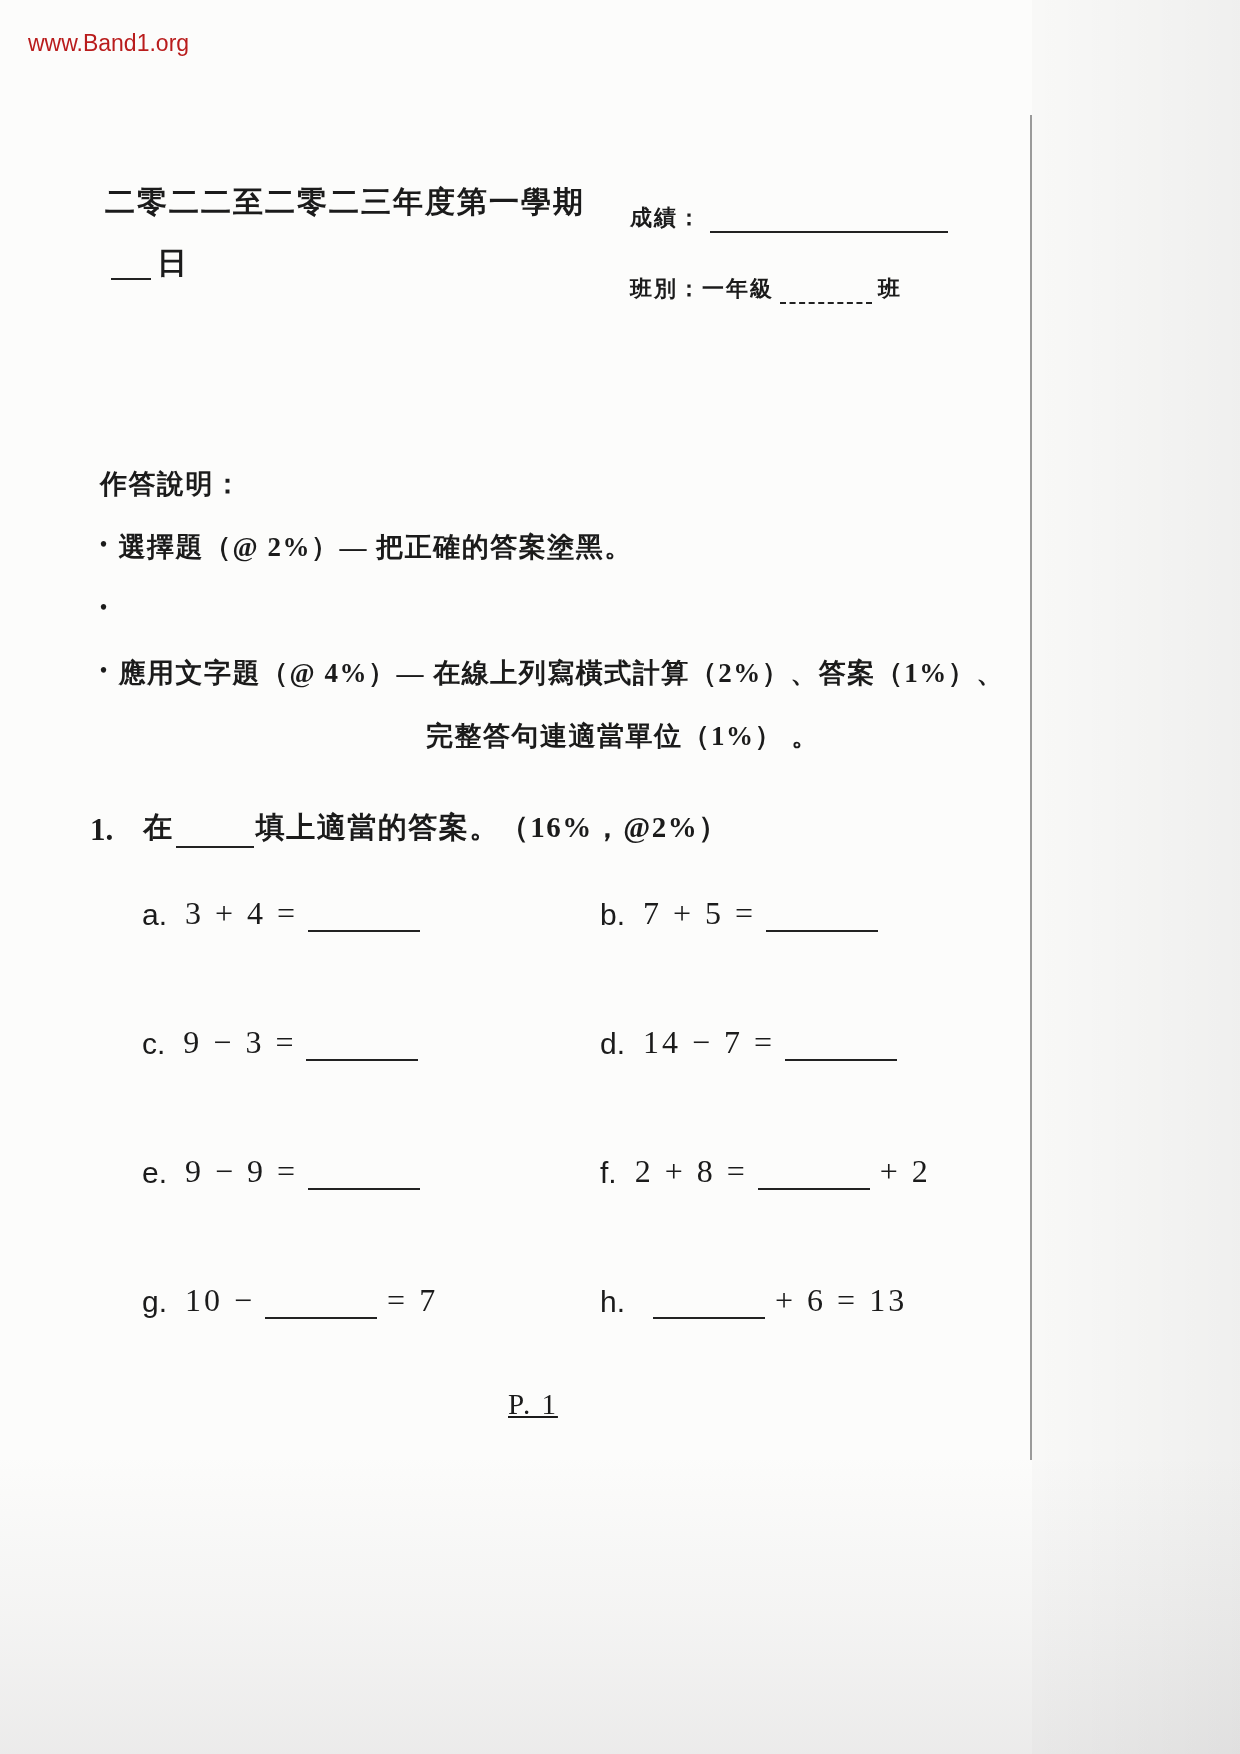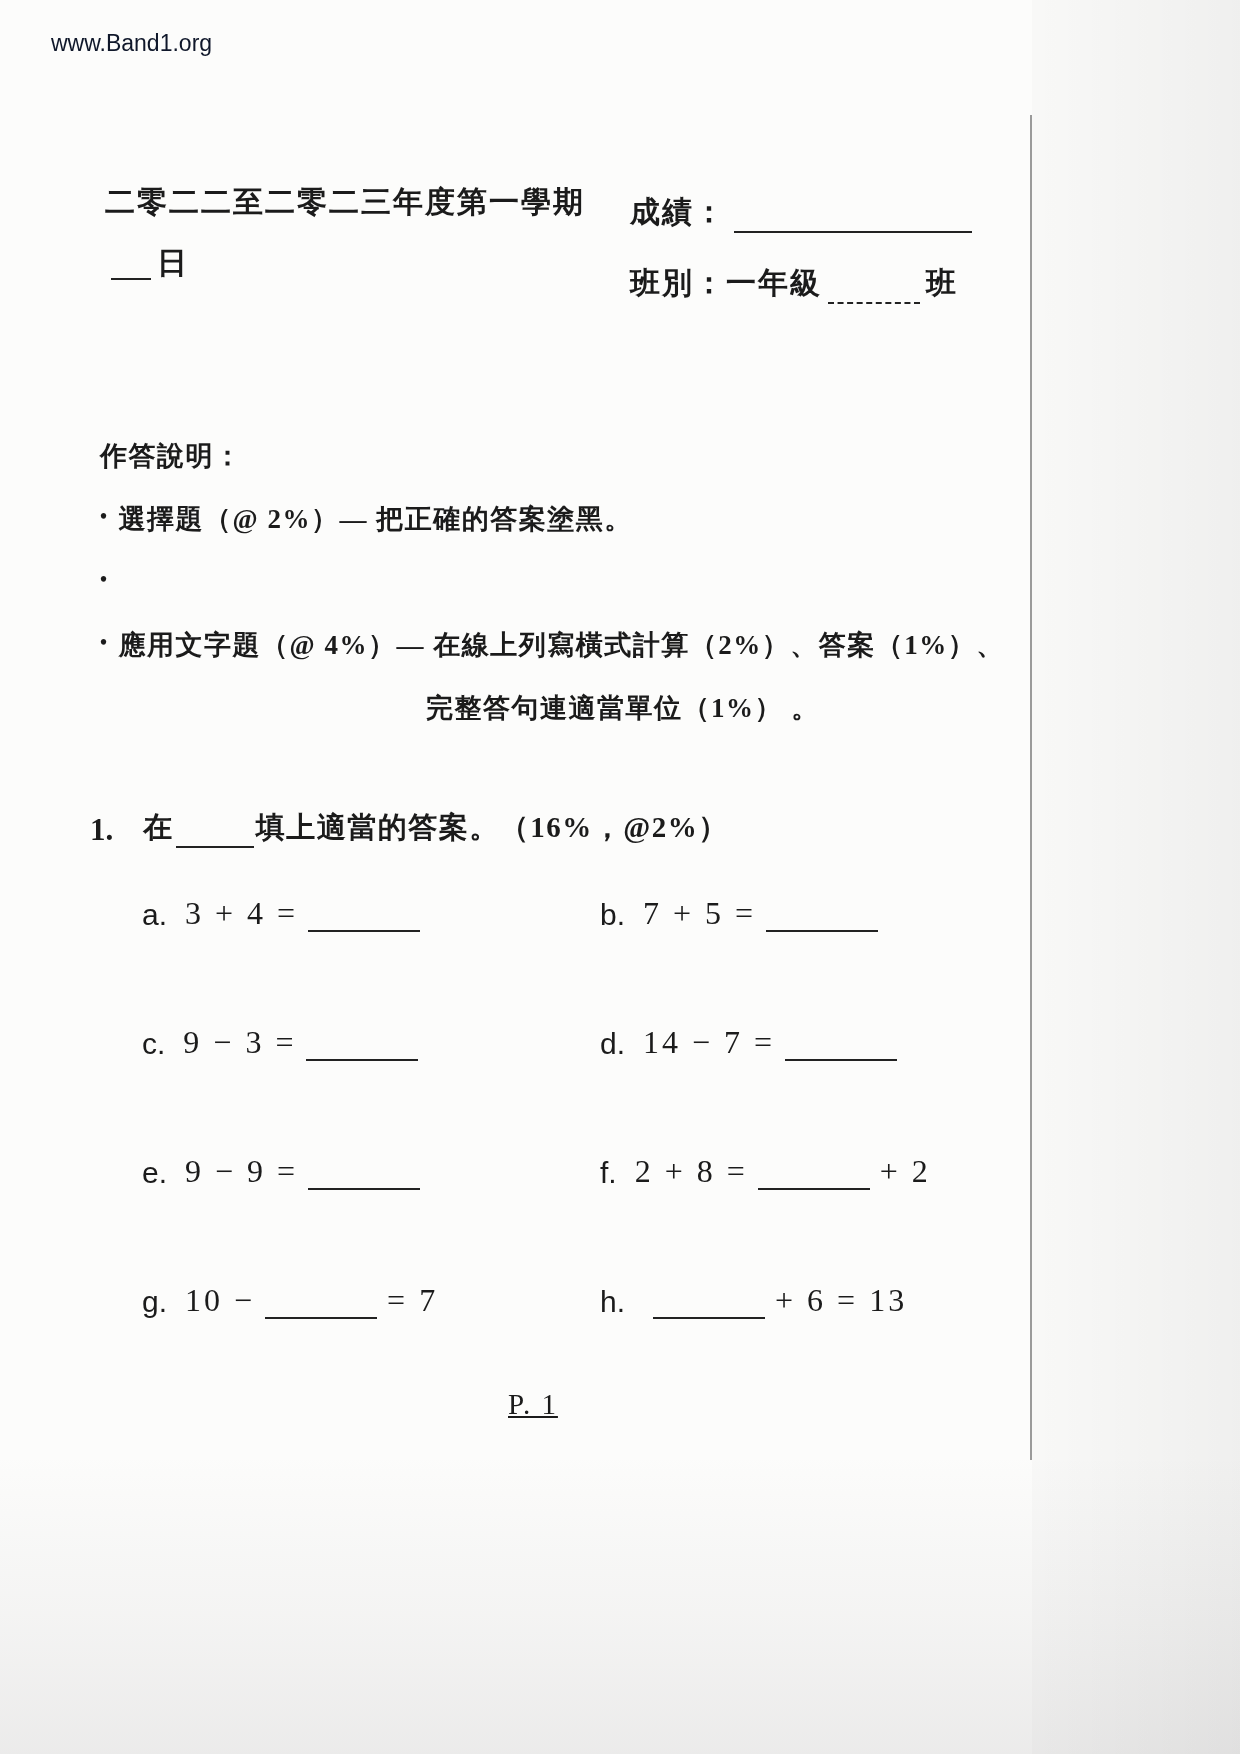--- a/index.html
+++ b/index.html
@@ -37,46 +37,46 @@
     position: absolute;
     left: 0;
     bottom: 0;
     width: 1240px;
     height: 300px;
     background: linear-gradient(to bottom, rgba(90,85,90,0) 0%, rgba(90,85,90,0.05) 55%, rgba(90,85,90,0.10) 100%);
     pointer-events: none;
   }
   .watermark {
     position: absolute;
-    left: 51px;
+    left: 28px;
     top: 30px;
     font-family: "Liberation Sans", "DejaVu Sans", sans-serif;
     font-size: 23px;
-    color: #0f172a;
+    color: #b91c1c;
   }
   
   .header-left {
     position: absolute;
     left: 105px;
     top: 172px;
     font-size: 30px;
     letter-spacing: 2px;
     font-weight: 600;
   }
   .header-left .h-line {
     height: 61px;
     display: flex;
     align-items: center;
     white-space: nowrap;
   }
   .header-right {
     position: absolute;
     left: 630px;
     top: 172px;
-    font-size: 30px;
+    font-size: 22px;
     letter-spacing: 2px;
     font-weight: 600;
   }
   .header-right .h-line {
     height: 61px;
     display: flex;
     align-items: flex-end;
     padding-bottom: 10px;
     white-space: nowrap;
   }
@@ -90,21 +90,21 @@
   .b-score { width: 238px; margin-left: 8px; }
   .b-class { width: 92px; border-bottom-style: dashed; }
   .b-name  { width: 178px; margin-left: 8px; }
   .b-date  { width: 40px; }
   .b-q     { width: 78px; margin: 0 2px; }
   .b-ans   { width: 112px; margin: 0 10px; }
   
   .instructions {
     position: absolute;
     left: 100px;
-    top: 424px;
+    top: 452px;
     font-size: 27px;
     letter-spacing: 1.5px;
     font-weight: 600;
   }
   .instructions .i-line {
     height: 63px;
     display: flex;
     align-items: center;
     white-space: nowrap;
   }

